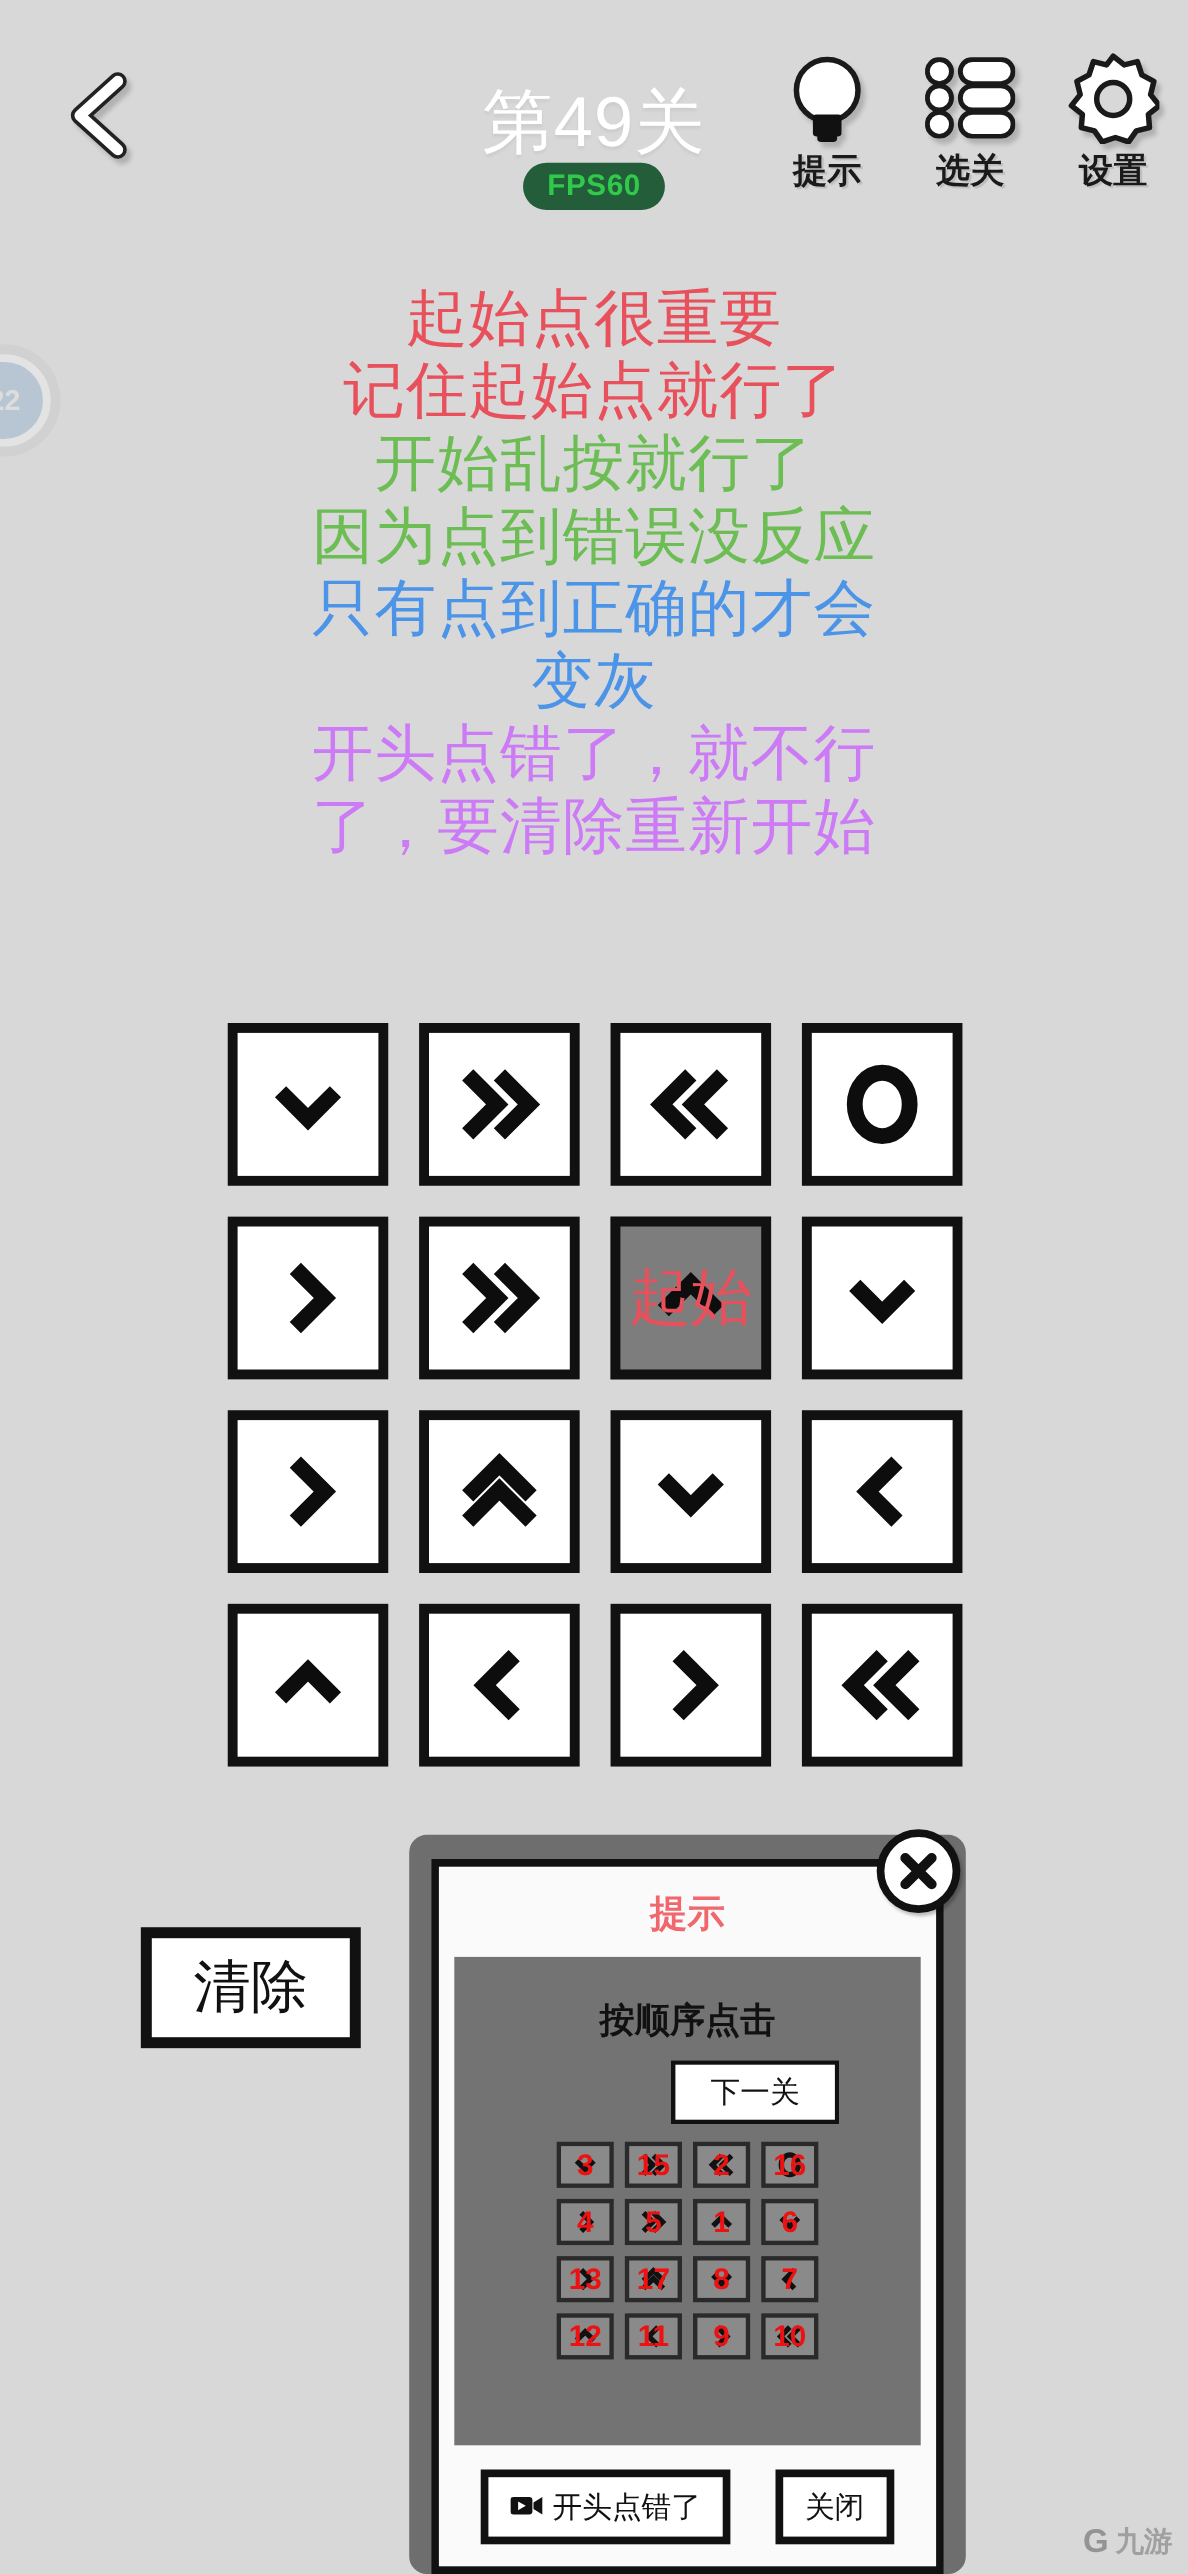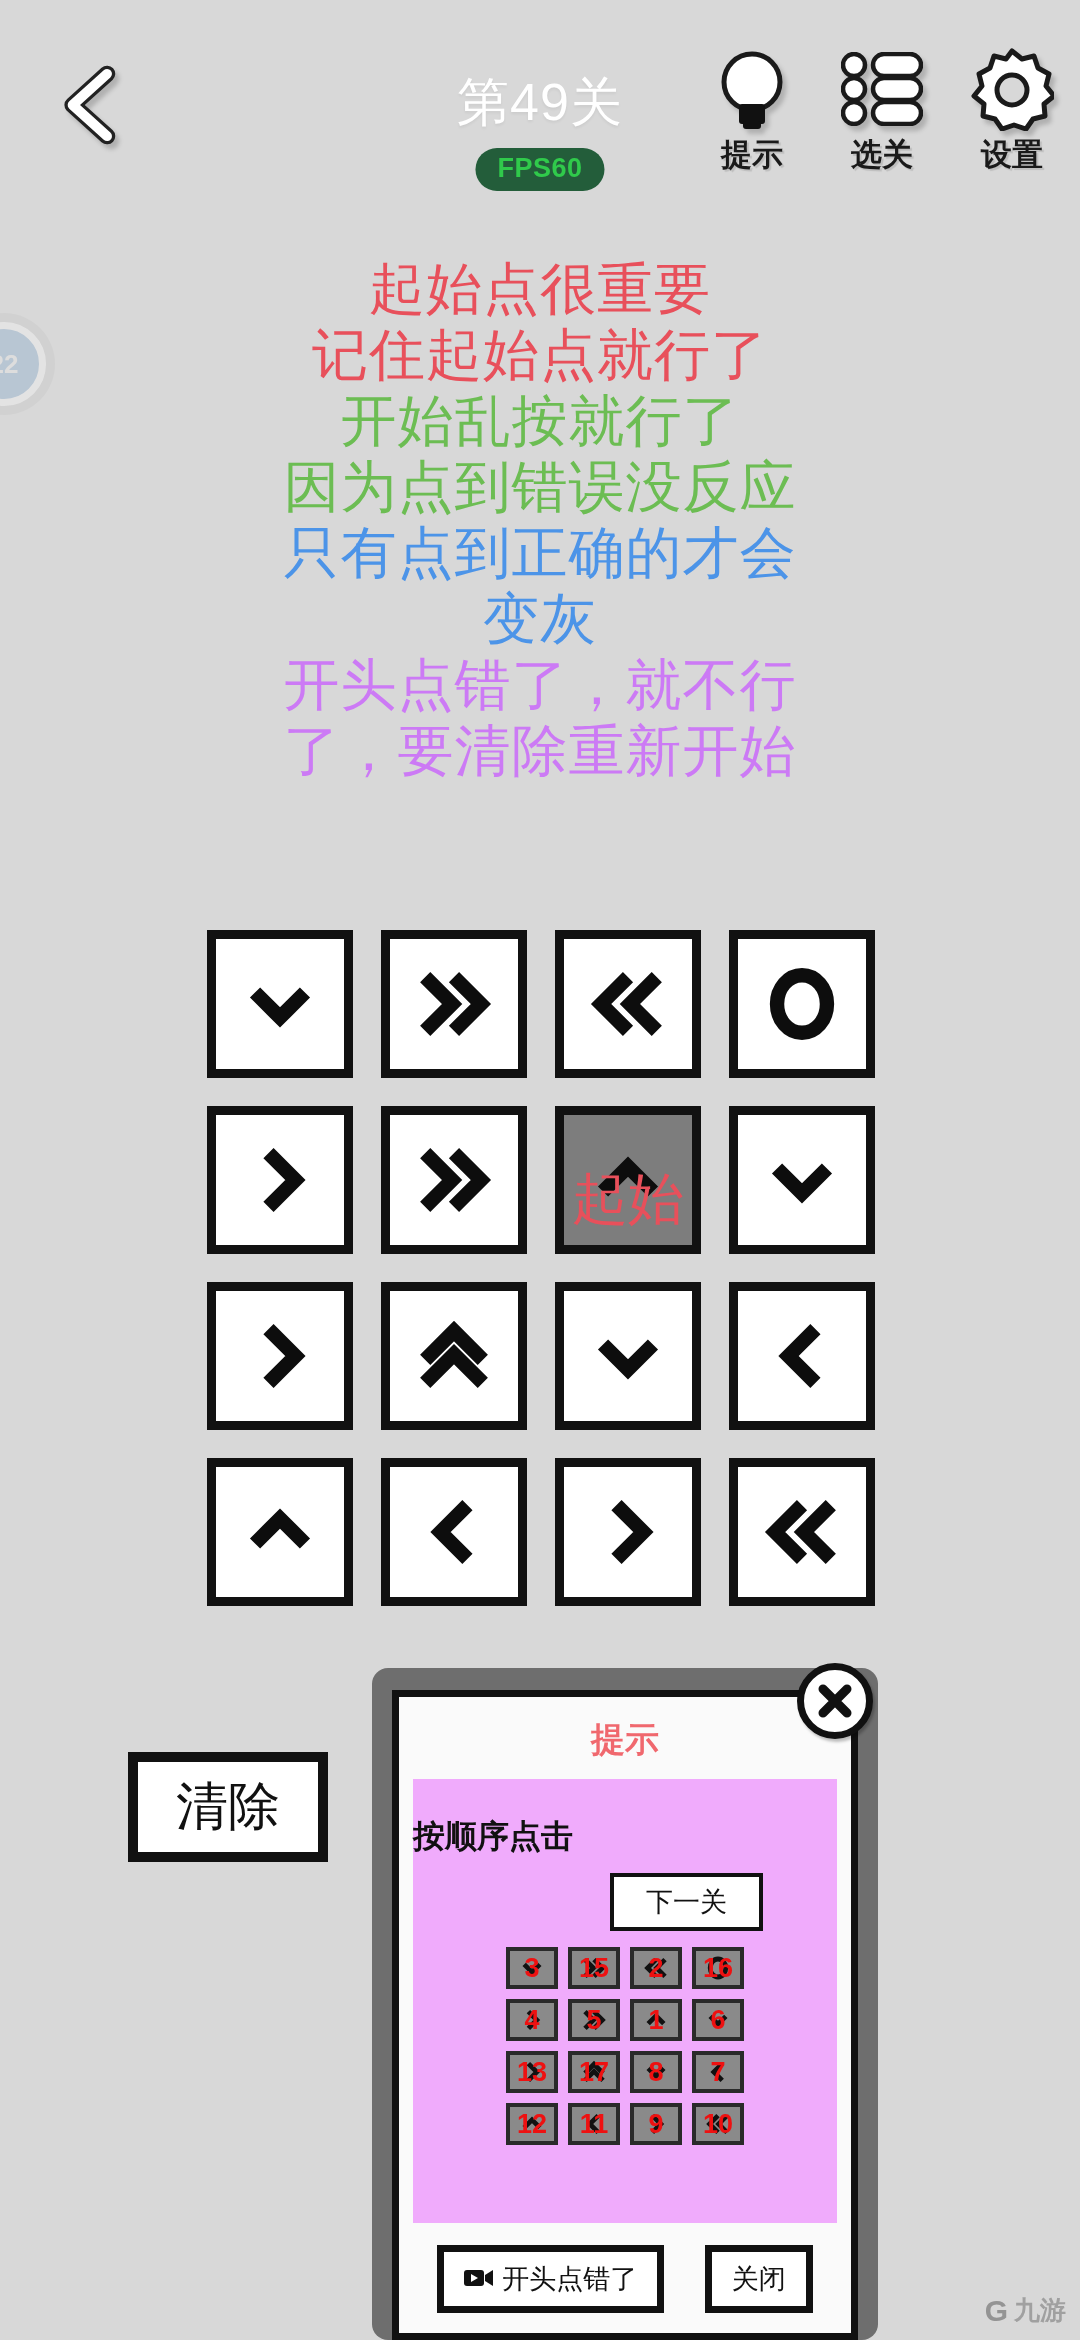--- a/index.html
+++ b/index.html
@@ -14,21 +14,21 @@
   
   .back-btn{
     position:absolute; left:48px; top:62px; width:82px; height:86px;
     cursor:pointer;
   }
   .back-btn svg{ display:block; width:100%; height:100%;
     filter:drop-shadow(4px 5px 2px rgba(0,0,0,.18)); }
 
   .title{
     position:absolute; left:0; right:0; top:68px;
-    text-align:center; color:#ffffff; font-size:52px; font-weight:400;
+    text-align:center; color:#ffffff; font-size:64px; font-weight:400;
     letter-spacing:1px; text-shadow:0 2px 3px rgba(0,0,0,.06);
   }
   .fps-badge{
     position:absolute; left:50%; transform:translateX(-50%); top:148px;
     background:#14532d; color:#22c940; border-radius:22px;
     padding:5px 22px 7px; font-size:27px; font-weight:700; letter-spacing:.5px;
     opacity:.92;
   }
 
   .hdr-icons{ position:absolute; right:22px; top:48px; display:flex; gap:38px; }
@@ -66,21 +66,20 @@
     width:146px; height:148px; background:#ffffff; border:9px solid #111111;
     display:flex; align-items:center; justify-content:center; position:relative;
     cursor:pointer;
   }
   .cell.used{ background:#7d7d7d; }
   .cell svg{ display:block; }
   .start-tag{
     position:absolute; left:50%; top:50%; transform:translate(-50%,-50%);
     color:#e8505b; font-size:56px; font-weight:400; white-space:nowrap;
     pointer-events:none;
-    margin-top:20px;
   }
 
   
   .clear-btn{
     position:absolute; left:128px; top:1752px; width:200px; height:110px;
     background:#fff; border:10px solid #111; display:flex;
     align-items:center; justify-content:center;
     font-size:52px; color:#111; cursor:pointer;
   }
 
@@ -97,22 +96,22 @@
     position:absolute; right:-22px; top:-34px; width:76px; height:76px;
     border-radius:50%; background:#fff; border:7px solid #111;
     display:flex; align-items:center; justify-content:center; cursor:pointer;
     box-shadow:2px 3px 3px rgba(0,0,0,.25);
   }
   .dialog-title{
     text-align:center; color:#f0686e; font-size:34px; font-weight:700;
     padding:20px 0 16px;
   }
   .dialog-body{
-    background:#f0abfc; margin:0 14px; flex:1;
-    display:flex; flex-direction:column; align-items:flex-start; padding-top:36px;
+    background:#737373; margin:0 14px; flex:1;
+    display:flex; flex-direction:column; align-items:center; padding-top:36px;
   }
   .dialog-sub{ font-size:32px; color:#111; font-weight:700; }
   .next-btn{
     align-self:flex-end; margin:14px 74px 0 0;
     background:#fff; border:4px solid #111; padding:7px 32px;
     font-size:27px; color:#111; cursor:pointer;
   }
   .mini-grid{
     margin:16px auto 0; display:grid; grid-template-columns:repeat(4,52px);
     gap:10px;

